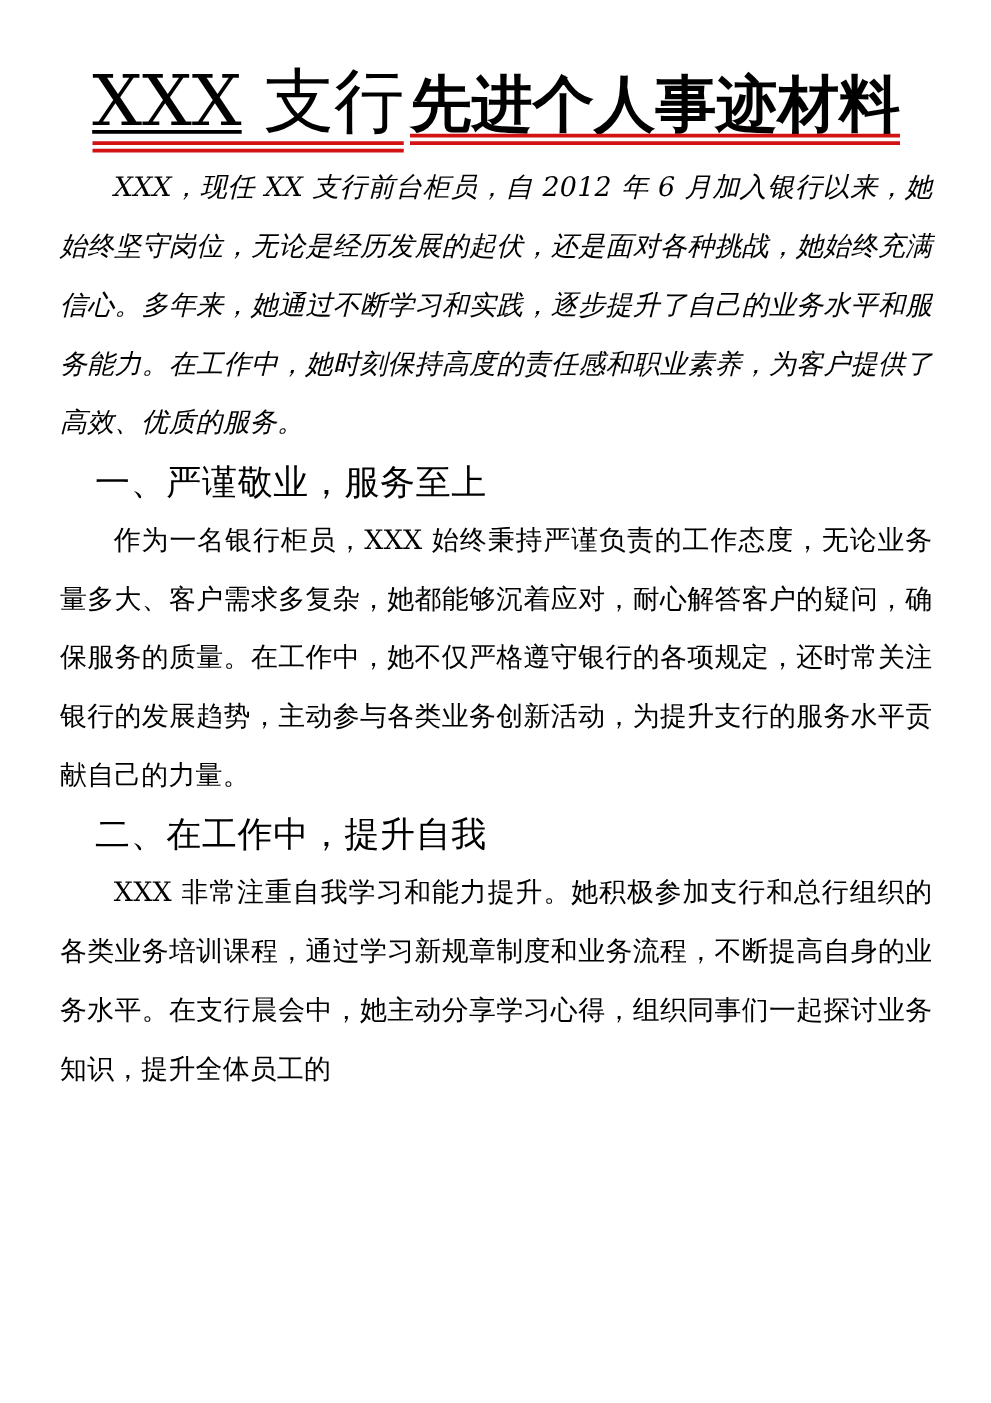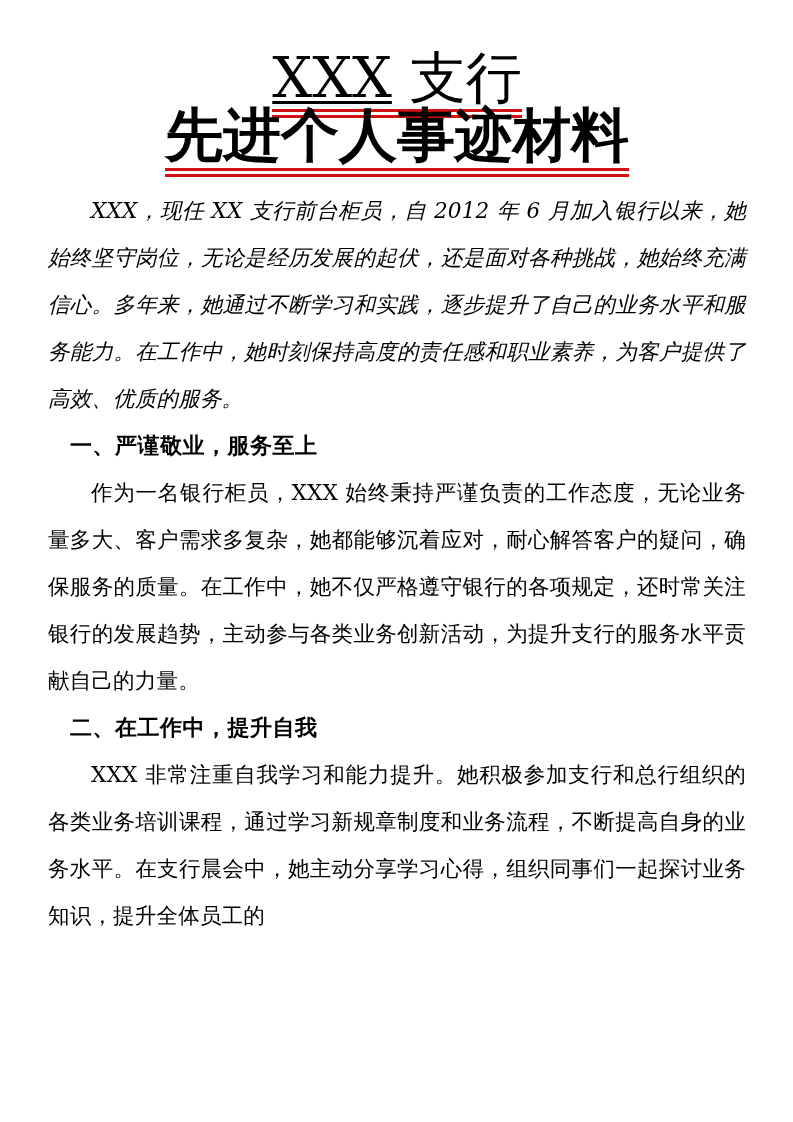--- a/index.html
+++ b/index.html
@@ -52,25 +52,25 @@
   .title-line-1 .xxx-underlined {
     text-decoration: underline;
     text-decoration-thickness: 3px;
     text-underline-offset: 4px;
   }
   .title-line-1 .seg {
     display: inline;
   }
 
   .title-line-2 {
-    font-family: Liberation Mono, monospace;
-    font-size: 58px;
+    font-family: Liberation Serif, serif;
+    font-size: 49px;
     font-weight: 700;
     letter-spacing: 0px;
-    margin-top: 2px;
+    margin-top: 10px;
   }
 
   
   .red-rule {
     position: absolute;
     left: 0;
     right: 0;
     height: 9px;
   }
   .red-rule::before,
@@ -96,22 +96,22 @@
     text-align: justify;
     text-justify: inter-character;
     text-indent: 2em;
     margin: 0;
     letter-spacing: 0.2px;
   }
   .para.first { margin-top: 16px; font-style: italic; }
 
   .heading {
     font-family: "DejaVu Sans", "Liberation Sans", sans-serif;
-    font-size: 22px;
-    font-weight: 700;
+    font-size: 28px;
+    font-weight: 400;
     line-height: 47px;
     text-indent: 1em;
     margin: 0;
     letter-spacing: 0.5px;
   }
 </style>
 </head>
 <body>
 
 <div class="page">

